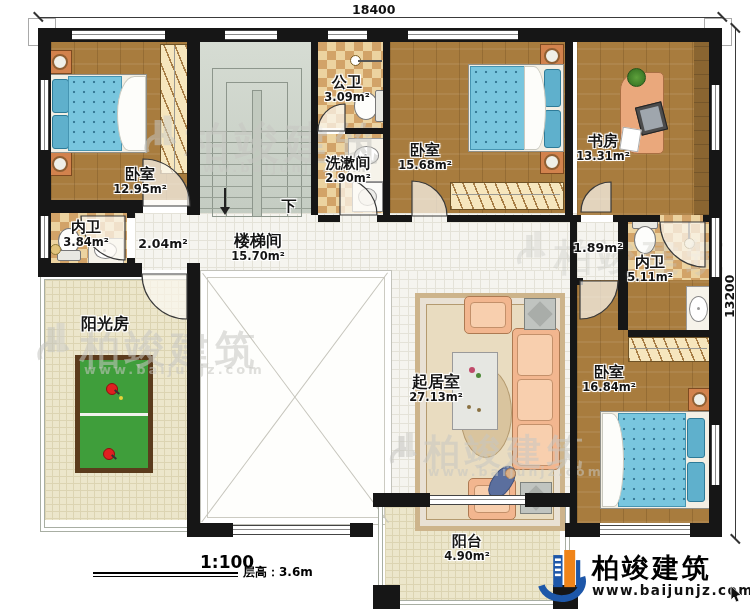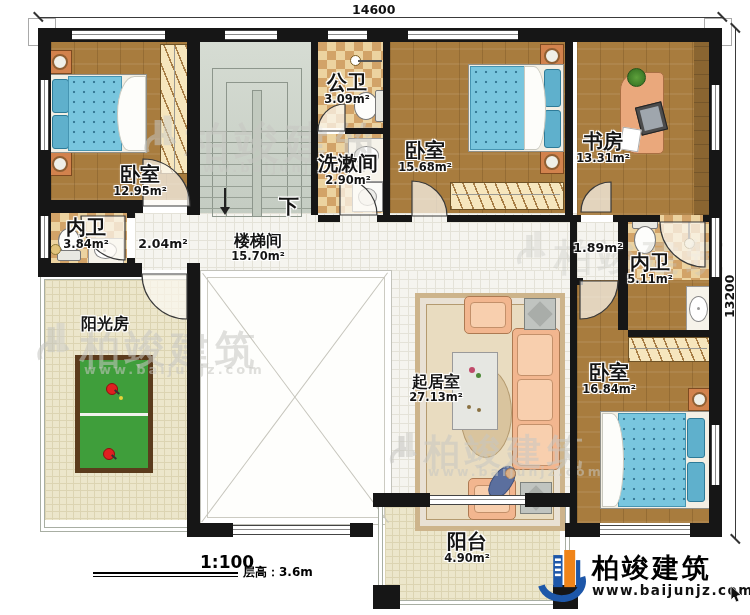--- a/index.html
+++ b/index.html
@@ -70,21 +70,21 @@
   .ppt{position:absolute;z-index:4;background:#3f9e3b;border:5px solid #5b3b1c;}
   .ppt::after{content:"";position:absolute;left:0;right:0;top:50%;height:3px;margin-top:-1px;background:#f2f2ee;}
   .paddle{position:absolute;z-index:5;width:10px;height:10px;border-radius:50%;background:#e02020;border:1px solid #8e1010;}
   .paddle::after{content:"";position:absolute;left:7px;top:7px;width:6px;height:2px;background:#333;transform:rotate(40deg);}
   .person{position:absolute;z-index:4;background:#5b6f9e;border:1px solid #3c4f7a;border-radius:45%;transform:rotate(35deg);}
   .head{position:absolute;z-index:4;background:#d9ae85;border:1px solid #a97d55;border-radius:50%;}
   
   .rlabel{position:absolute;z-index:9;transform:translate(-50%,-50%);text-align:center;line-height:1.12;
     white-space:nowrap;font-weight:bold;color:#141414;
     text-shadow:-1px -1px 0 #fff,1px -1px 0 #fff,-1px 1px 0 #fff,1px 1px 0 #fff,0 0 3px #fff;}
-  .nm{display:block;font-size:20px;}
+  .nm{display:block;font-size:15px;}
   .nm.big{font-size:16px;}
   .ar{display:block;font-size:11.5px;}
   
   .dimline{position:absolute;background:#3a3a3a;z-index:10;}
   .tick{position:absolute;width:13px;height:1.5px;background:#333;transform:rotate(45deg);z-index:10;}
   .dimlab{position:absolute;z-index:10;font-size:12.5px;font-weight:bold;color:#111;}
   .wm{position:absolute;z-index:5;color:#c7c7c2;opacity:.55;font-weight:bold;white-space:nowrap;pointer-events:none;}
   .title-cn{position:absolute;z-index:10;font-weight:bold;color:#000;}
   .uline{position:absolute;background:#000;z-index:10;}
   .anno{position:absolute;z-index:10;font-size:12px;font-weight:bold;color:#000;white-space:nowrap;}
@@ -96,21 +96,21 @@
 <body>
 
 <div id="stage">
 
   <div class="cm" style="left:28px;top:18px;"></div>
   <div class="cm" style="left:704px;top:18px;"></div>
 
   <div class="dimline" style="left:38px;top:17px;width:684px;height:1px;"></div>
   <div class="tick" style="left:32px;top:16px;"></div>
   <div class="tick" style="left:716px;top:16px;"></div>
-  <div class="dimlab" style="left:352px;top:2px;">14600</div>
+  <div class="dimlab" style="left:352px;top:2px;">18400</div>
 
   <div class="dimline" style="left:735px;top:28px;width:1px;height:512px;"></div>
   <div class="tick" style="left:729px;top:27px;"></div>
   <div class="tick" style="left:729px;top:538px;"></div>
   <div class="dimlab" style="left:722px;top:318px;transform:rotate(-90deg);transform-origin:left top;">13200</div>
 
   <div class="wood" style="left:51px;top:42px;width:136px;height:158px;"></div>
   <div class="stairbg" style="left:200px;top:42px;width:111px;height:173px;"></div>
   <div class="check" style="left:318px;top:42px;width:65px;height:86px;"></div>
   <div class="check" style="left:318px;top:134px;width:65px;height:81px;"></div>

